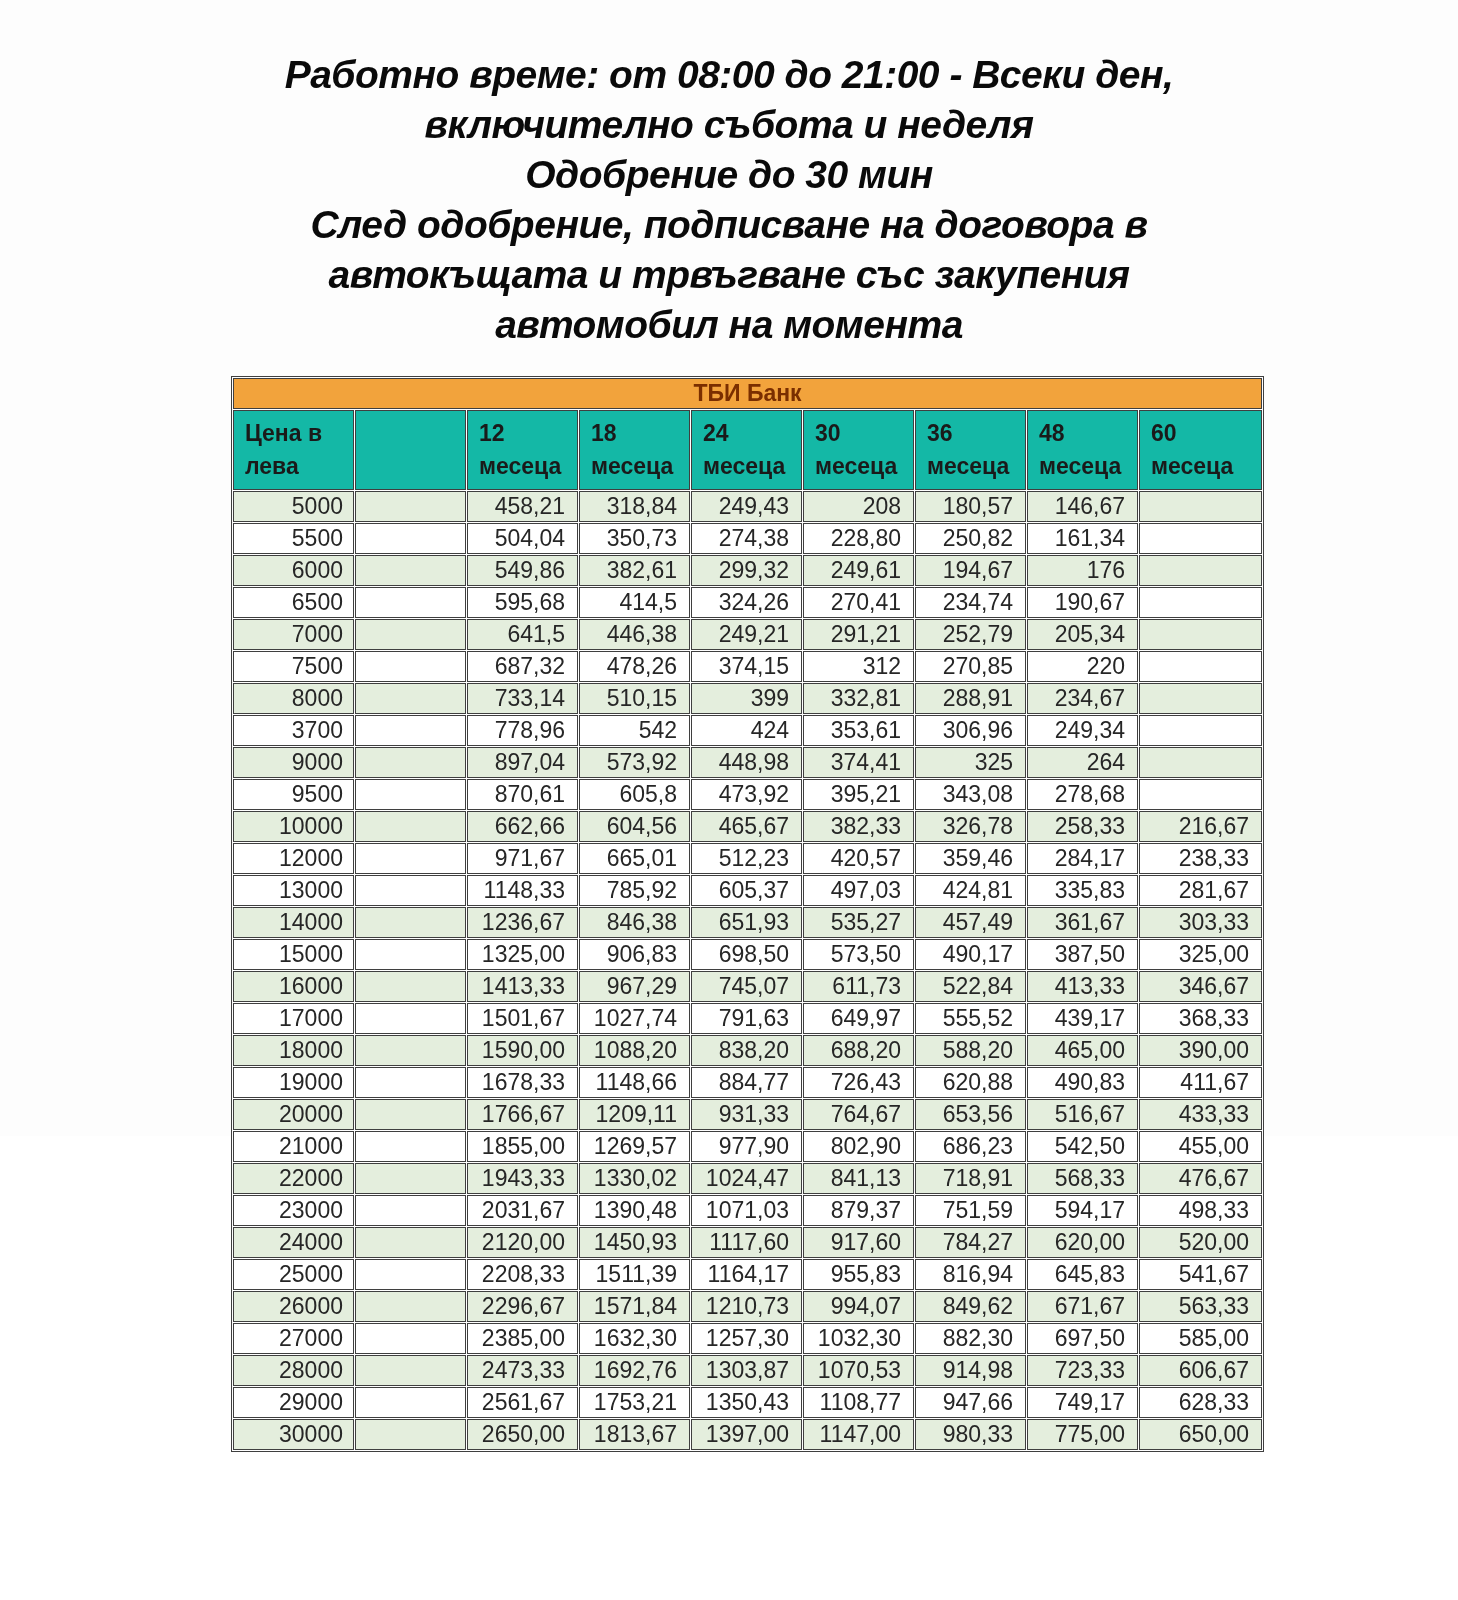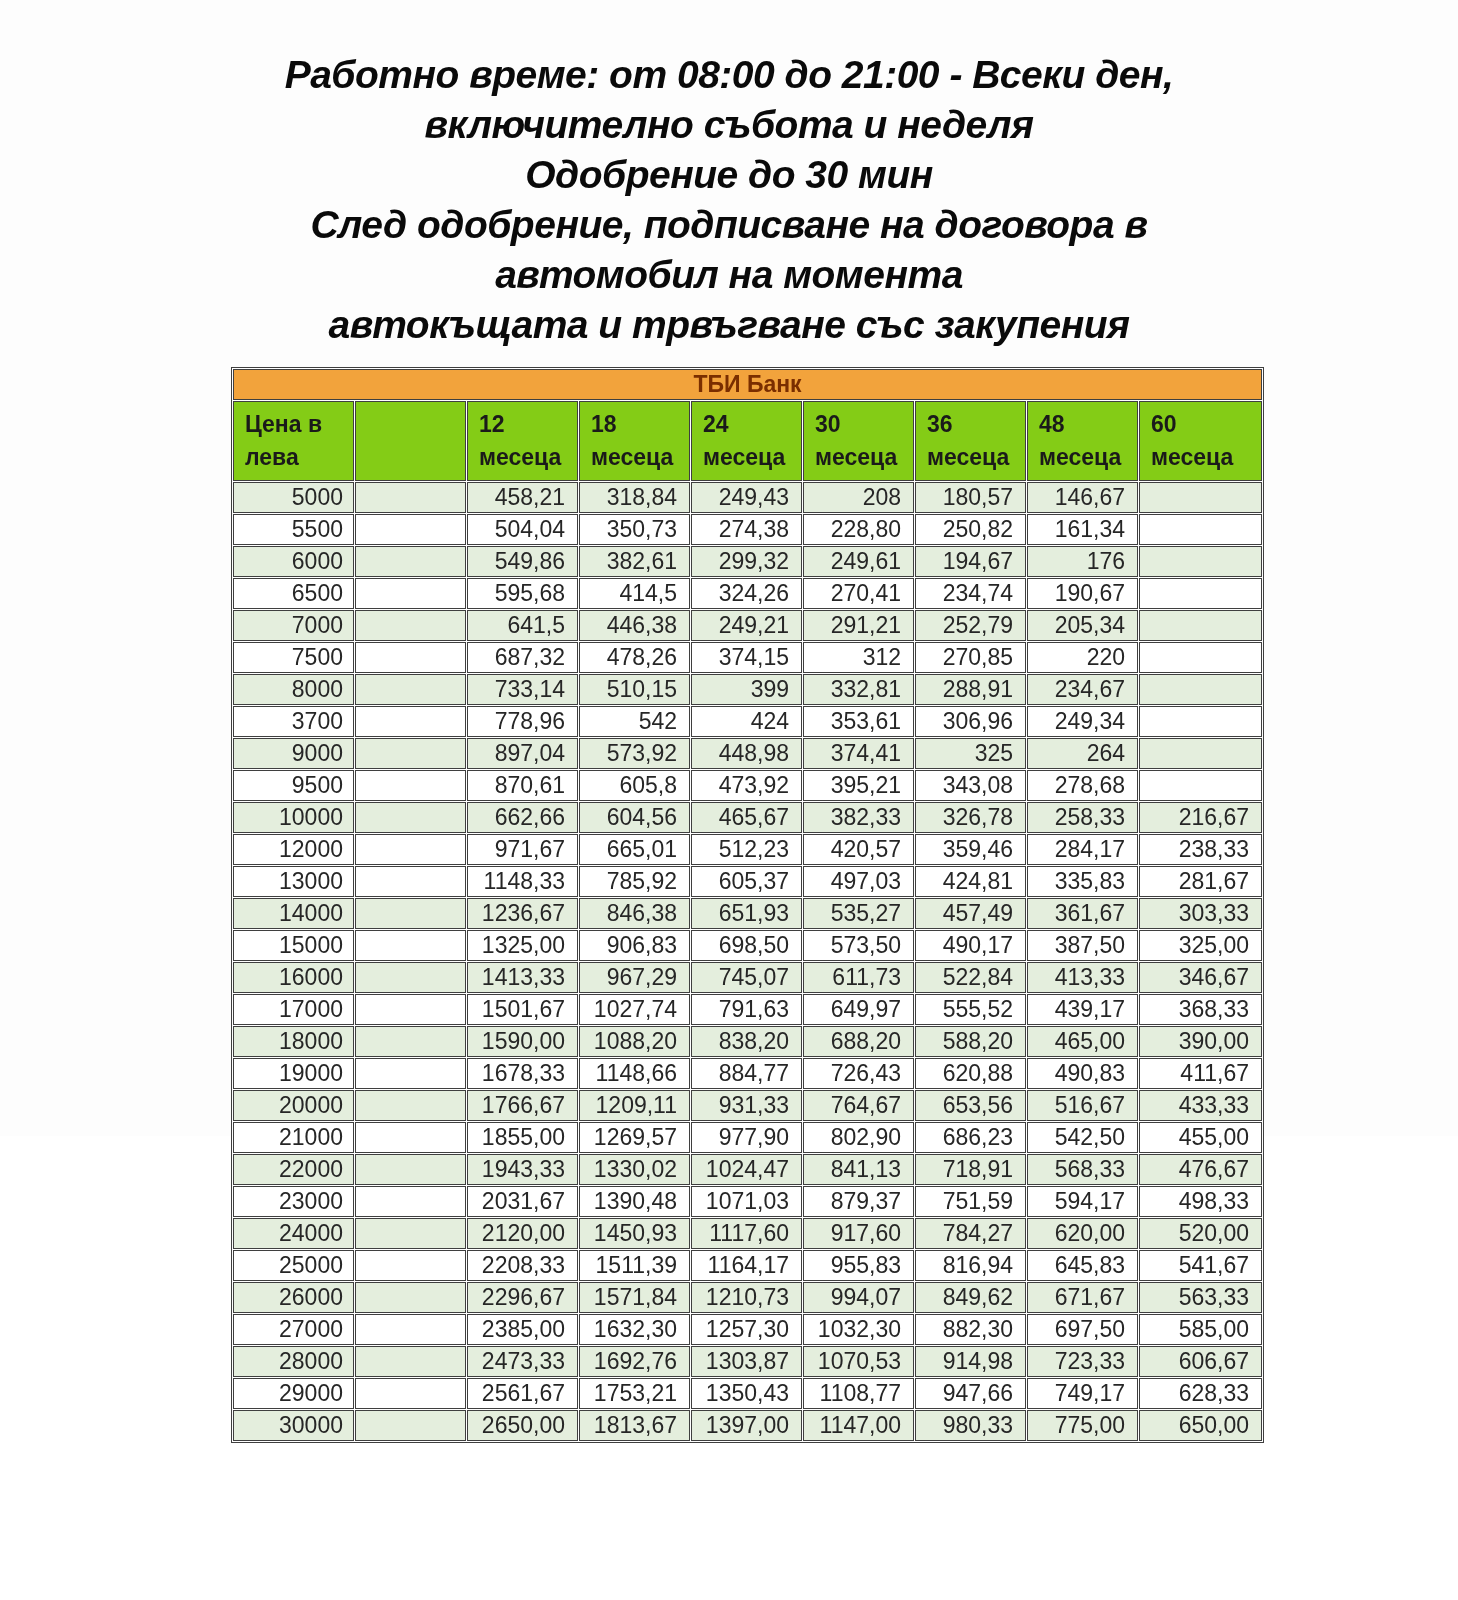--- a/index.html
+++ b/index.html
@@ -16,21 +16,21 @@
     text-align:center;
     color:#0a0a0a;
     font-weight:700;
     font-style:italic;
     font-size:39px;
     line-height:50px;
     letter-spacing:-0.5px;
   }
 
   
-  .table-wrap{margin:17px 0 0 231px;}
+  .table-wrap{margin:26px 0 0 231px;}
   table.price-table{
     table-layout:fixed;
     border-collapse:separate;
     border-spacing:1px;
     background:#ffffff;
     border:1px solid #3f3f3f;
   }
   table.price-table th,
   table.price-table td{
     border:1px solid #3f3f3f;
@@ -43,21 +43,21 @@
     background:#F2A33C;
     color:#7A2E00;
     font-size:23px;
     font-weight:700;
     text-align:center;
     vertical-align:middle;
   }
   
   tr.head-row th{
     height:80px;
-    background:#84cc16;
+    background:#14b8a6;
     color:#1a1a1a;
     font-size:23px;
     font-weight:700;
     text-align:left;
     vertical-align:middle;
     padding:0 4px 0 11px;
     white-space:pre-line;
     line-height:33px;
   }
   
@@ -77,22 +77,22 @@
 </head>
 <body>
 
 <div class="page">
 
   <div class="title-block">
     <div>Работно време: от 08:00 до 21:00 - Всеки ден,</div>
     <div>включително събота и неделя</div>
     <div>Одобрение до 30 мин</div>
     <div>След одобрение, подписване на договора в</div>
+    <div>автокъщата и трвъгване със закупения</div>
     <div>автомобил на момента</div>
-    <div>автокъщата и трвъгване със закупения</div>
   </div>
 
   <div class="table-wrap">
     <table class="price-table">
       <colgroup>
         <col style="width:121px">
           <col style="width:111px">
           <col style="width:111px">
         <col style="width:111px">
           <col style="width:111px">

